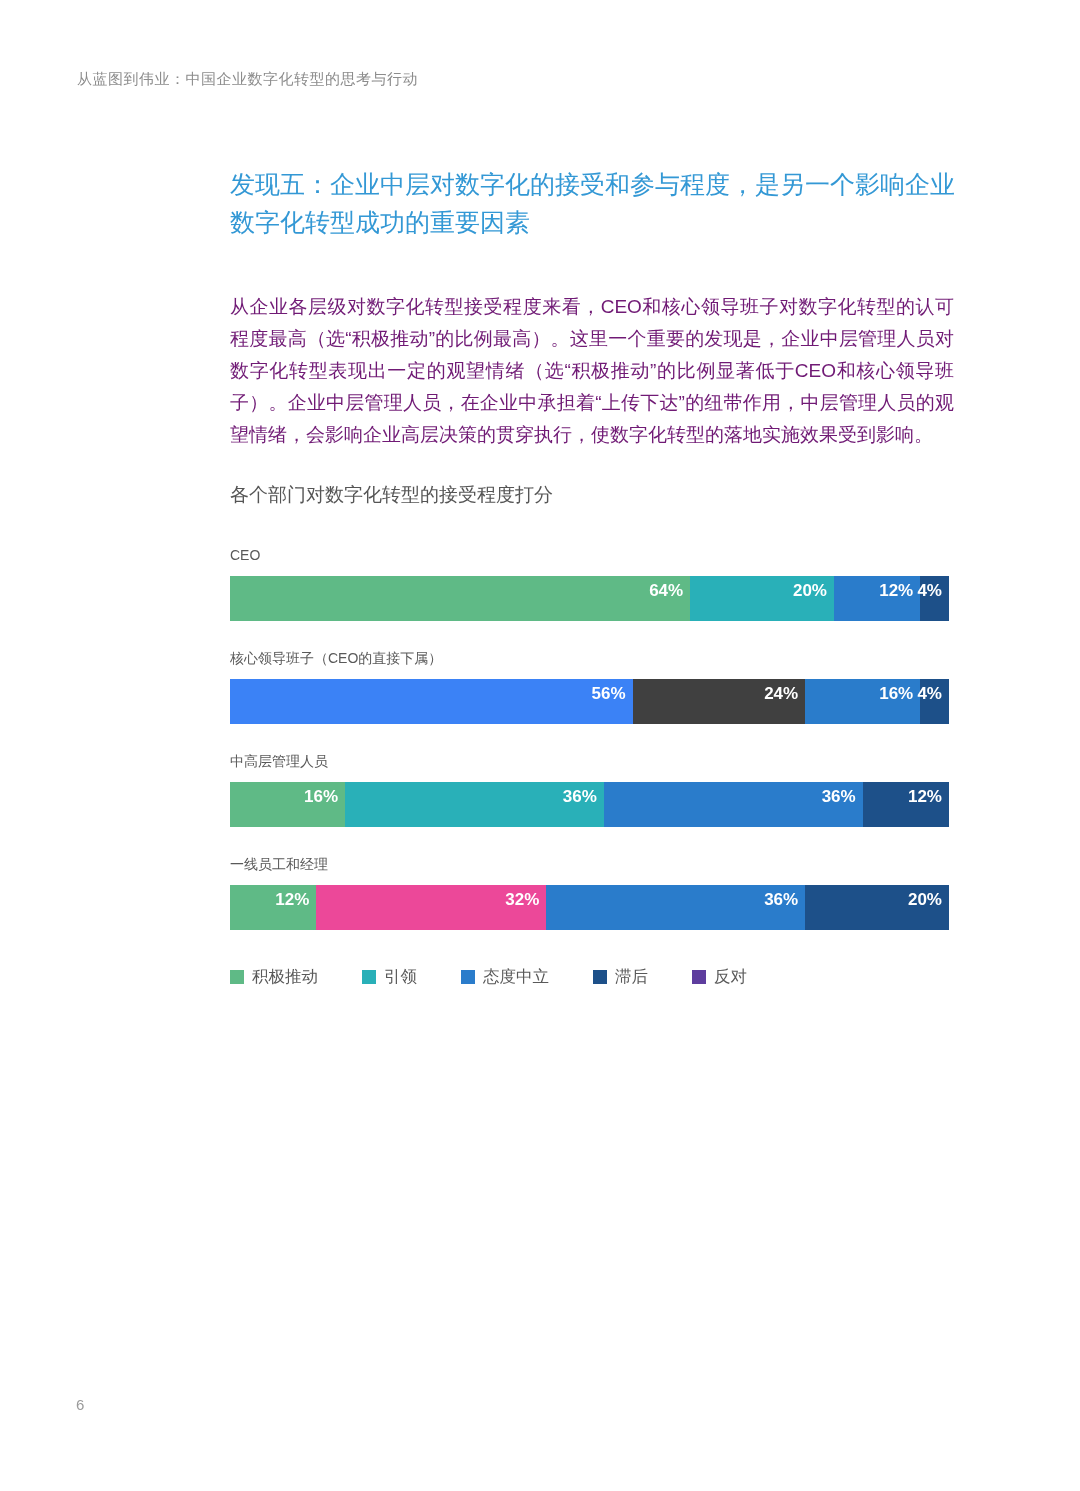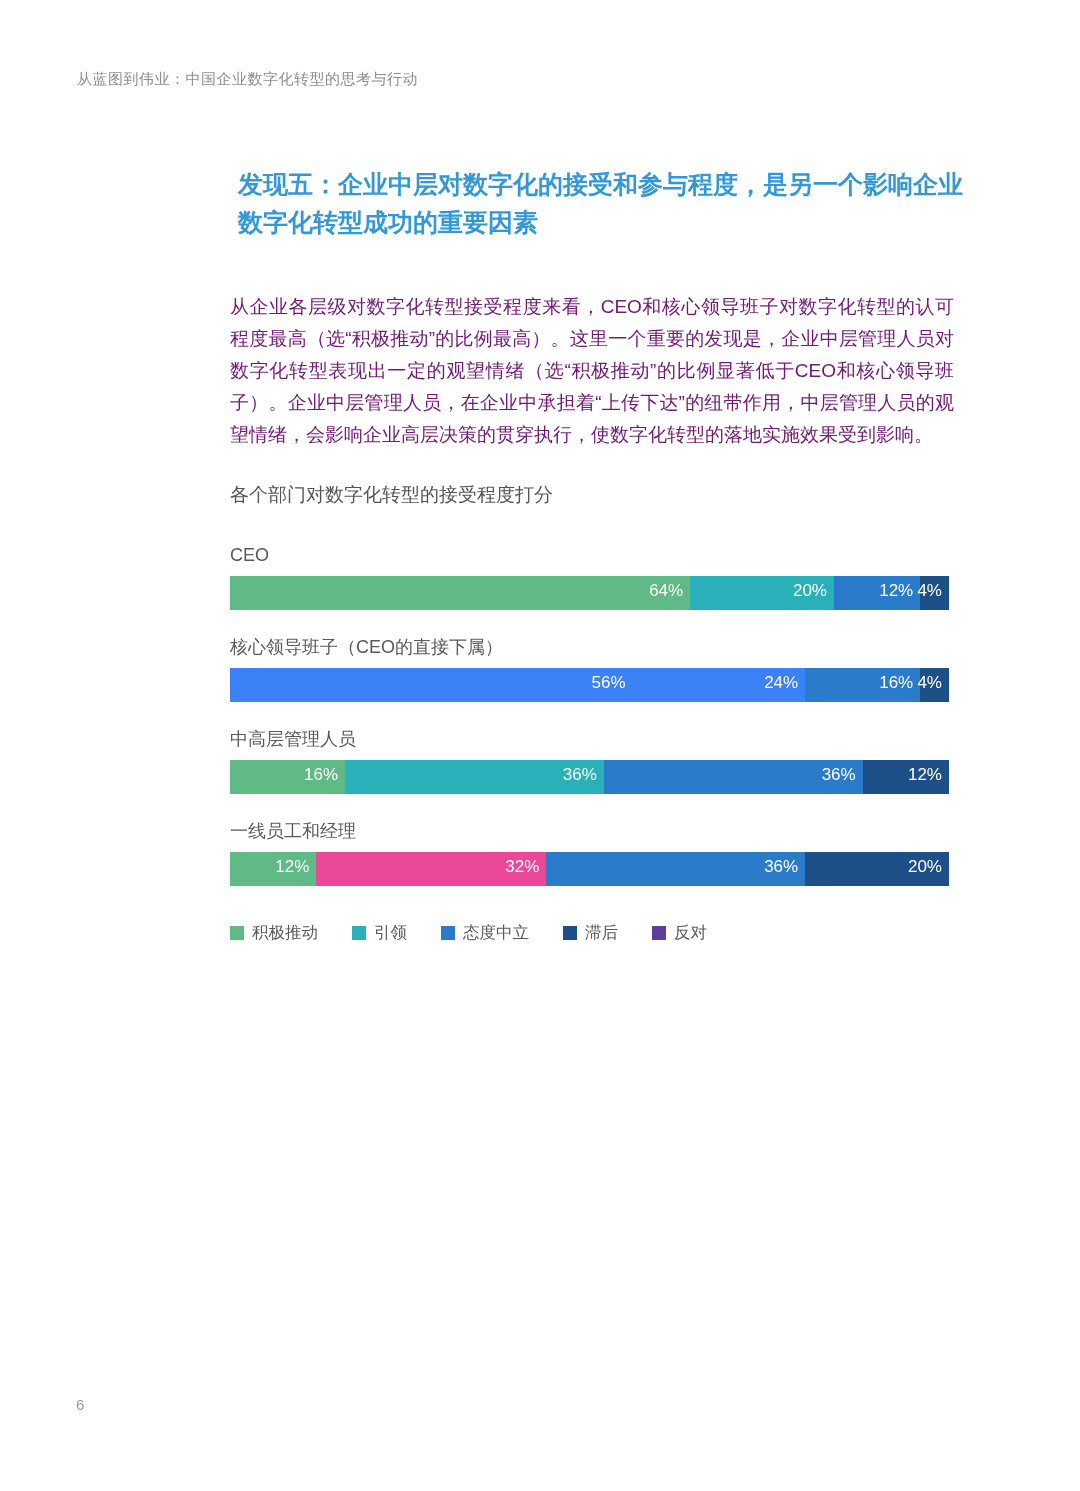--- a/index.html
+++ b/index.html
@@ -18,24 +18,23 @@
     font-size: 15px;
     color: #8c8c8c;
     letter-spacing: 0.5px;
   }
   .section-heading {
     position: absolute;
     left: 230px;
     top: 148px;
     width: 726px;
     font-size: 25px;
-    font-weight: bold;
+    font-weight: normal;
     color: #3398d5;
     line-height: 38px;
-    margin-left: 8px;
   }
   .body-text {
     position: absolute;
     left: 230px;
     top: 272px;
     width: 724px;
     font-size: 19px;
     color: #701a75;
     line-height: 32px;
     text-align: justify;
@@ -46,48 +45,49 @@
     top: 482px;
     width: 719px;
   }
   .chart-title {
     font-size: 19px;
     color: #555555;
     line-height: 26px;
     margin-bottom: 36px;
   }
   .chart-row-label {
-    font-size: 18px;
+    font-size: 14px;
     color: #595959;
     line-height: 22px;
     margin-bottom: 10px;
   }
   .chart-bar {
     display: flex;
-    height: 34px;
+    height: 45px;
     margin-bottom: 26px;
     width: 100%;
+    font-weight: bold;
   }
   .segment {
     position: relative;
     height: 100%;
   }
   .segment-label {
     position: absolute;
     right: 7px;
     top: 0;
     line-height: 30px;
     color: #ffffff;
     font-size: 17px;
     white-space: nowrap;
   }
   .legend {
     display: flex;
     align-items: center;
-    gap: 34px;
+    gap: 44px;
     margin-top: 36px;
   }
   .legend-item {
     display: flex;
     align-items: center;
     gap: 8px;
     font-size: 16.5px;
     color: #595959;
   }
   .legend-swatch {
@@ -131,21 +131,21 @@
             <span class="segment-label">4%</span>
           </div>
         </div>
       </div>
       <div>
         <div class="chart-row-label">核心领导班子（CEO的直接下属）</div>
         <div class="chart-bar">
           <div class="segment" style="width: 56%; background: #3b82f6;">
             <span class="segment-label">56%</span>
           </div>
-          <div class="segment" style="width: 24%; background: #3b82f6; text-align: center;">
+          <div class="segment" style="width: 24%; background: #404040; text-align: center;">
             <span class="segment-label">24%</span>
           </div>
           <div class="segment" style="width: 16%; background: rgb(42, 124, 203);">
             <span class="segment-label">16%</span>
           </div>
           <div class="segment" style="width: 4%; background: rgb(29, 80, 137);">
             <span class="segment-label">4%</span>
           </div>
         </div>
       </div>

